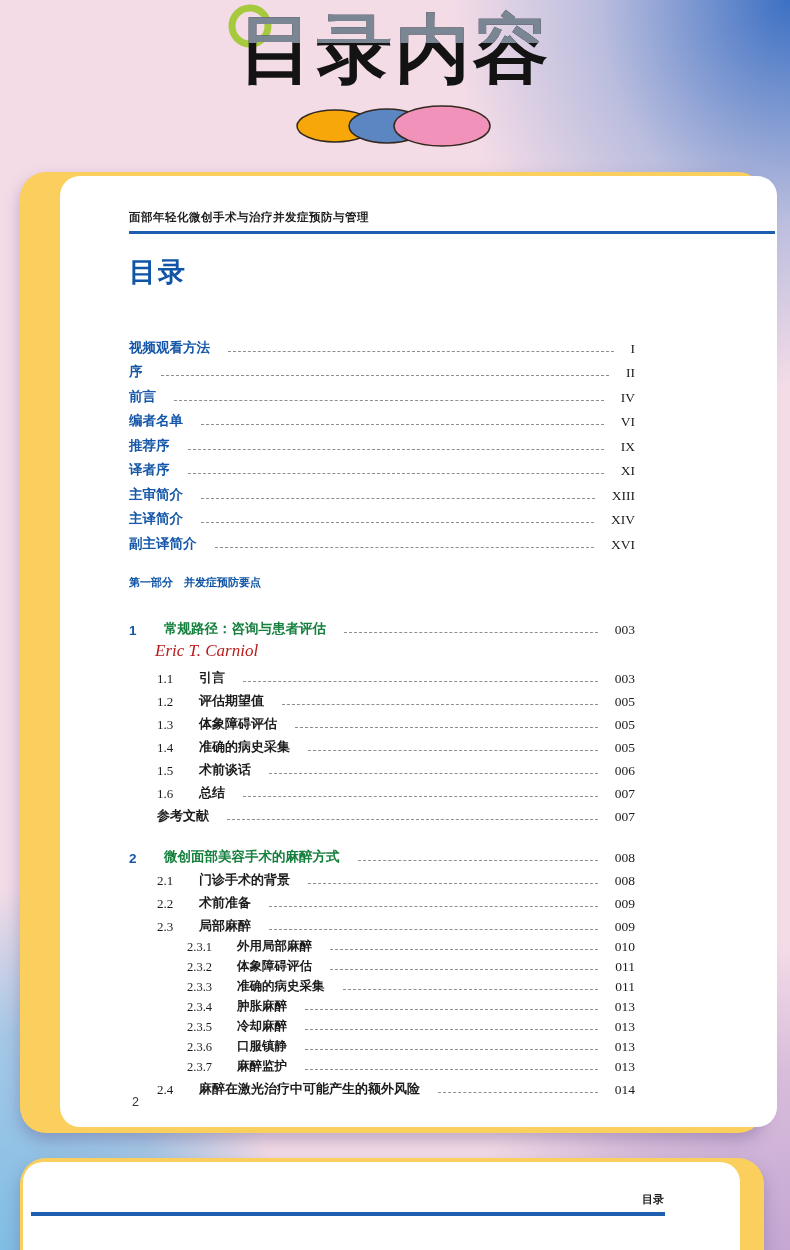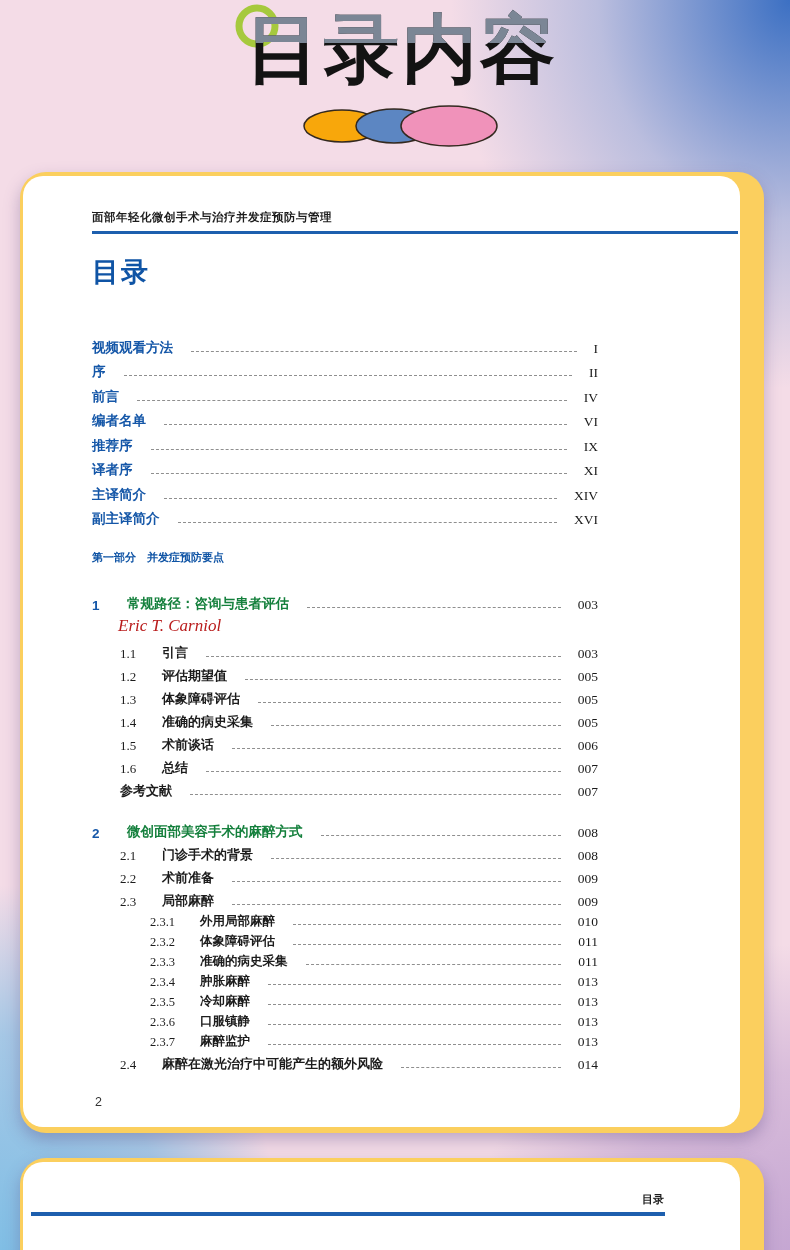--- a/index.html
+++ b/index.html
@@ -6,35 +6,35 @@
   body{
     width:790px;height:1250px;overflow:hidden;position:relative;
     font-family:"Liberation Sans", sans-serif;
     background-color:#f4dce7;
     background-image:
       radial-gradient(58% 42% at 100% 0%, #3c70c3 0%, rgba(140,165,215,0.55) 42%, rgba(244,220,232,0) 74%),
       radial-gradient(46% 40% at 0% 102%, #7cbde5 0%, rgba(124,189,229,0.65) 48%, rgba(124,189,229,0) 78%),
       radial-gradient(55% 34% at 102% 102%, #c2a3d1 0%, rgba(194,163,209,0.55) 48%, rgba(194,163,209,0) 78%);
   }
   
-  .hero{position:absolute;left:7px;top:0;width:640px;height:172px;}
+  .hero{position:absolute;left:0;top:0;width:640px;height:172px;}
   .ring{position:absolute;left:228px;top:4px;}
   .hero-title-wrap{position:absolute;left:0;top:6px;width:790px;text-align:center;
     font-size:75px;font-weight:900;letter-spacing:3px;line-height:1.15;}
   .hero-title-black{color:#131313;position:relative;display:inline-block;}
   .hero-title-gray{position:absolute;left:0;top:0;width:100%;color:#7b8695;
     clip-path:inset(0 0 57% 0);}
   .venn{position:absolute;left:296px;top:102px;}
   
   .card{position:absolute;left:20px;width:744px;background:#fbcf5e;border-radius:26px;
     box-shadow:0 7px 16px rgba(90,70,130,0.35);}
   .card-1{top:172px;height:961px;}
   .card-2{top:1158px;height:220px;}
   .page{position:absolute;left:3px;top:4px;width:717px;background:#ffffff;border-radius:20px;}
-  .card-1 .page{height:951px;}
+  .card-1 .page{height:951px;margin-left:37px;}
   .card-2 .page{height:212px;border-radius:20px 20px 0 0;}
   .page-inner{padding:0 142px 0 69px;}
   
   .running-header{margin-top:34px;font-size:11.5px;font-weight:700;color:#1c1c1c;letter-spacing:0.5px;}
   .header-rule{height:3px;background:#1d5fae;margin-top:6px;margin-right:-140px;}
   .toc-heading{margin:20px 0 0 0;font-size:27px;font-weight:800;color:#0f54a5;letter-spacing:2px;}
   
   .fm-list{margin-top:42px;}
   .toc-row{display:flex;align-items:flex-end;gap:12px;}
   .fm-row{height:24.5px;font-size:13.5px;}
@@ -113,20 +113,25 @@
             <span class="toc-label">推荐序</span>
             <span class="leader"></span>
             <span class="toc-page">IX</span>
           </div>
           <div class="toc-row fm-row">
             <span class="toc-label">译者序</span>
             <span class="leader"></span>
             <span class="toc-page">XI</span>
           </div>
           <div class="toc-row fm-row">
+            <span class="toc-label">主审简介</span>
+            <span class="leader"></span>
+            <span class="toc-page">XIII</span>
+          </div>
+          <div class="toc-row fm-row">
             <span class="toc-label">主译简介</span>
             <span class="leader"></span>
             <span class="toc-page">XIV</span>
           </div>
           <div class="toc-row fm-row">
             <span class="toc-label">副主译简介</span>
             <span class="leader"></span>
             <span class="toc-page">XVI</span>
           </div>
         </div>

